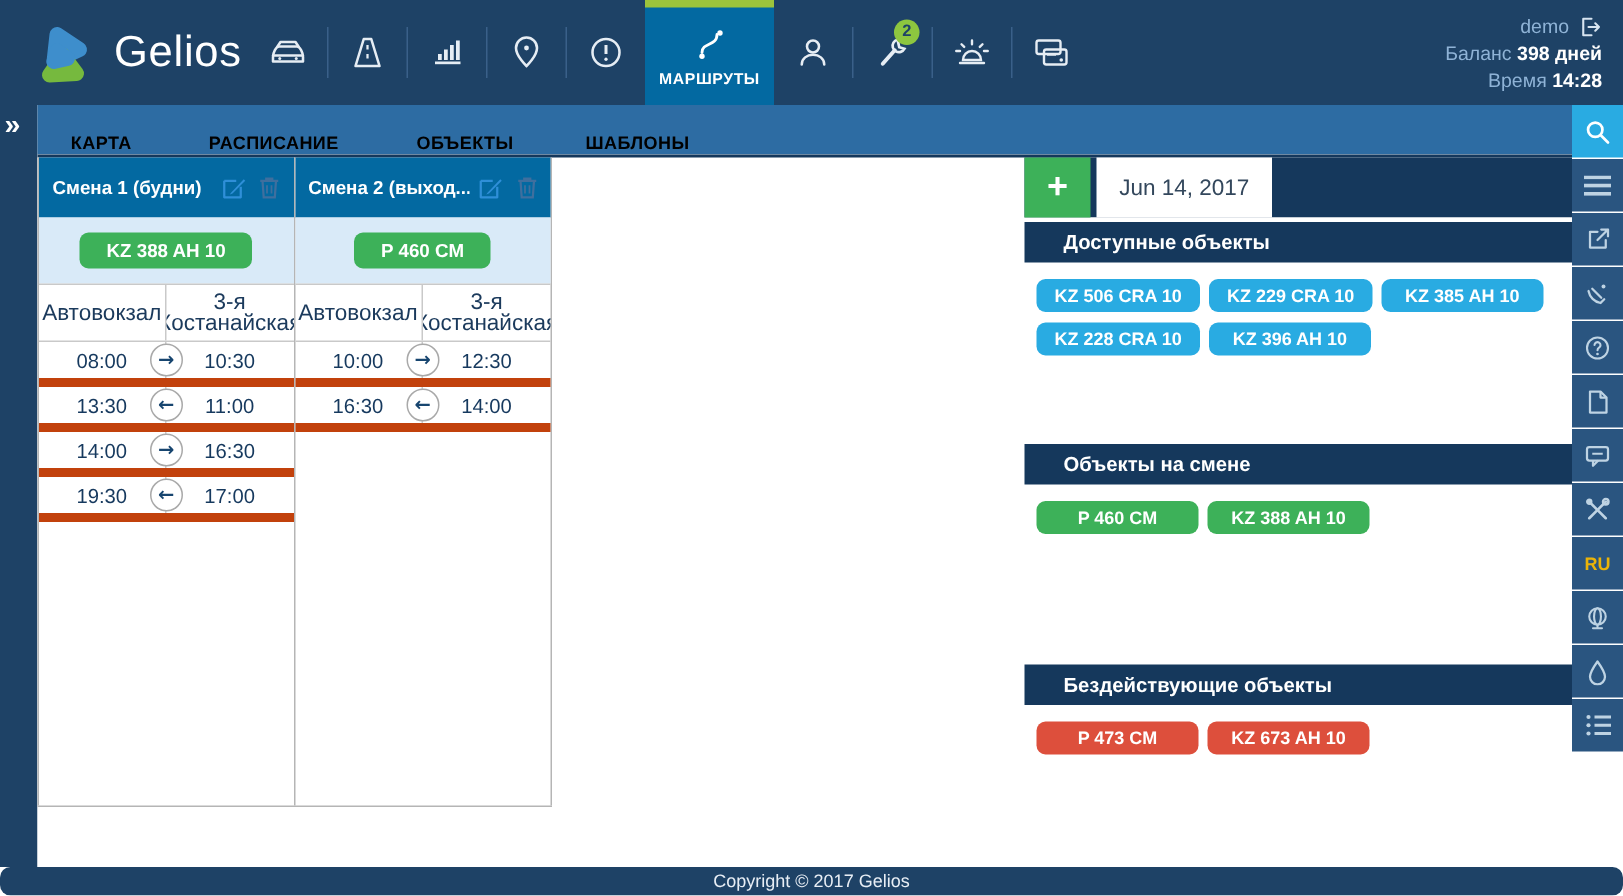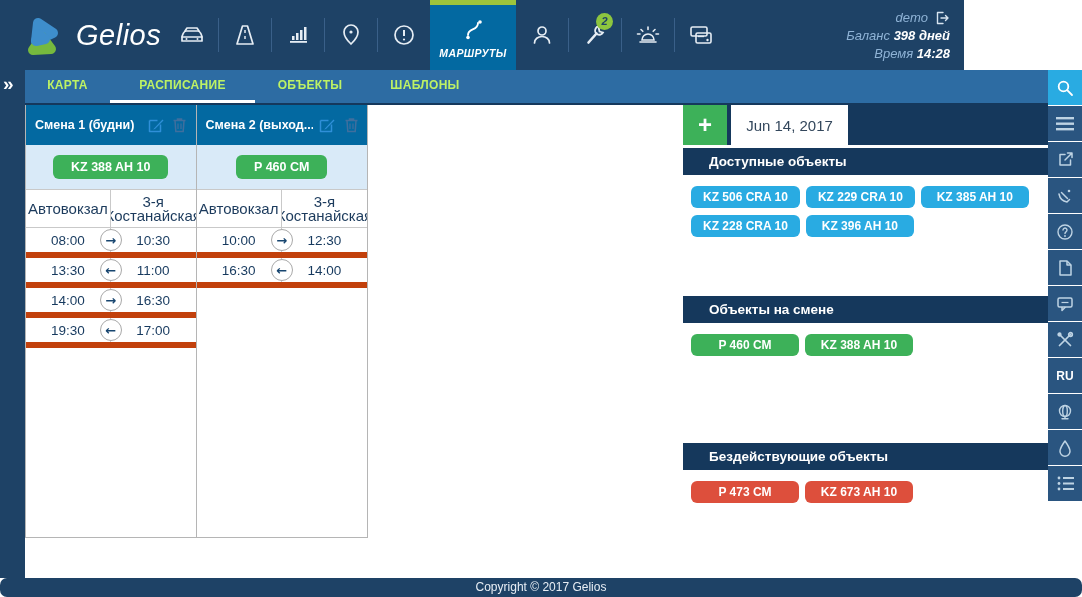--- a/index.html
+++ b/index.html
@@ -1,42 +1,42 @@
 <!DOCTYPE html>
 <html><head>
 <meta charset="utf-8">
 <style>
   * { margin:0; padding:0; box-sizing:border-box; }
   html,body { width:1082px; height:597px; overflow:hidden; background:#fff;
     font-family:"Liberation Sans","DejaVu Sans",sans-serif; }
   .app { position:relative; width:1082px; height:597px; background:#fff; }
 
   
-  .header { position:absolute; left:0; top:0; width:964px; height:70px; background:#1e4266;font-style:italic; }
+  .header { position:absolute; left:0; top:0; width:1082px; height:70px; background:#1e4266; }
   .logo { position:absolute; left:20px; top:10px; display:flex; align-items:center; gap:10px; }
   .logo-text { color:#fff; font-size:29px; letter-spacing:.5px; }
   .hicons { position:absolute; left:166px; top:0; height:70px; display:flex; align-items:center; }
   .hbtn { width:52px; height:70px; display:flex; align-items:center; justify-content:center; position:relative; cursor:pointer; }
   .hdiv { width:1px; height:34px; background:#3a6089; }
   .routes-tab { width:86px; height:70px; background:#0369a1; border-top:5px solid #9cc43c;
     display:flex; flex-direction:column; align-items:center; justify-content:center; gap:5px; cursor:pointer; }
   .routes-tab .tlabel { color:#fff; font-size:10.5px; font-weight:bold; letter-spacing:.4px; }
   .badge-2 { position:absolute; top:13px; right:8px; width:17px; height:17px; background:#8dc63f;
     border-radius:50%; color:#1e4266; font-size:11px; font-weight:bold; text-align:center; line-height:17px; }
   .userinfo { position:absolute; right:14px; top:9px; text-align:right; font-size:13px; line-height:18px; }
   .userinfo .lbl { color:#8fb3d6; }
   .userinfo .val { color:#fff; font-weight:bold; }
   .ulogin { display:flex; align-items:center; justify-content:flex-end; gap:6px; color:#8fb3d6; cursor:pointer; }
 
   
   .left-strip { position:absolute; left:0; top:70px; width:25px; height:508px; background:#1e4266; }
   .collapse { position:absolute; left:3px; top:3px; color:#fff; font-size:19px; font-weight:bold; cursor:pointer; }
   .navbar { position:absolute; left:25px; top:70px; width:1023px; height:33px; background:#2d6ca3; display:flex; }
-  .navtab { height:33px; line-height:31px; text-align:center; color:#bef264; font-size:12px; font-weight:bold;
-    letter-spacing:.3px; cursor:pointer; }
+  .navtab { height:33px; line-height:31px; text-align:center; color:#000000; font-size:12px; font-weight:bold;
+    letter-spacing:.3px; cursor:pointer;margin-top:10px; }
   .navtab.active { border-bottom:3px solid #fff; }
   .nt1{width:85px;} .nt2{width:145px;} .nt3{width:110px;} .nt4{width:120px;}
 
   
   .content { position:absolute; left:25px; top:103px; width:1023px; height:475px; background:#fff;
     border-top:2px solid #15385c; }
 
   
   .shifts { position:absolute; left:0; top:0; width:343px; height:433px; display:flex;
     border-bottom:1px solid #b5b5b5; }
@@ -76,21 +76,21 @@
   .pgap { height:3px; background:#fff; }
   .sec-head { height:27px; background:#15385c; color:#fff; font-size:13.5px; font-weight:bold;
     line-height:27px; padding-left:26px; }
   .sec-body { padding:7px 8px; }
   .sec-body .pill { margin:4px 6px 3px 0; padding:4px 12px; font-size:12px; min-width:108px; text-align:center; }
   .sb1 { height:121px; } .sb2 { height:120px; }
 
   
   .rsidebar { position:absolute; right:0; top:70px; width:34px; }
   .sbtn { width:34px; height:35px; background:#2a5580; display:flex; align-items:center; justify-content:center;
-    cursor:pointer; margin-top:1px; color:#ffffff; font-size:12px; font-weight:bold; }
+    cursor:pointer; margin-top:1px; color:#eab308; font-size:12px; font-weight:bold; }
   .sbtn:first-child { margin-top:0; background:#29abe2; }
 
   
   .footer { position:absolute; left:0; top:578px; width:1082px; height:19px; background:#1e4266;
     color:#e8eef5; font-size:12px; text-align:center; line-height:19px;border-radius:7px; }
 
   svg { display:block; }
 </style>
 </head>
 <body>

